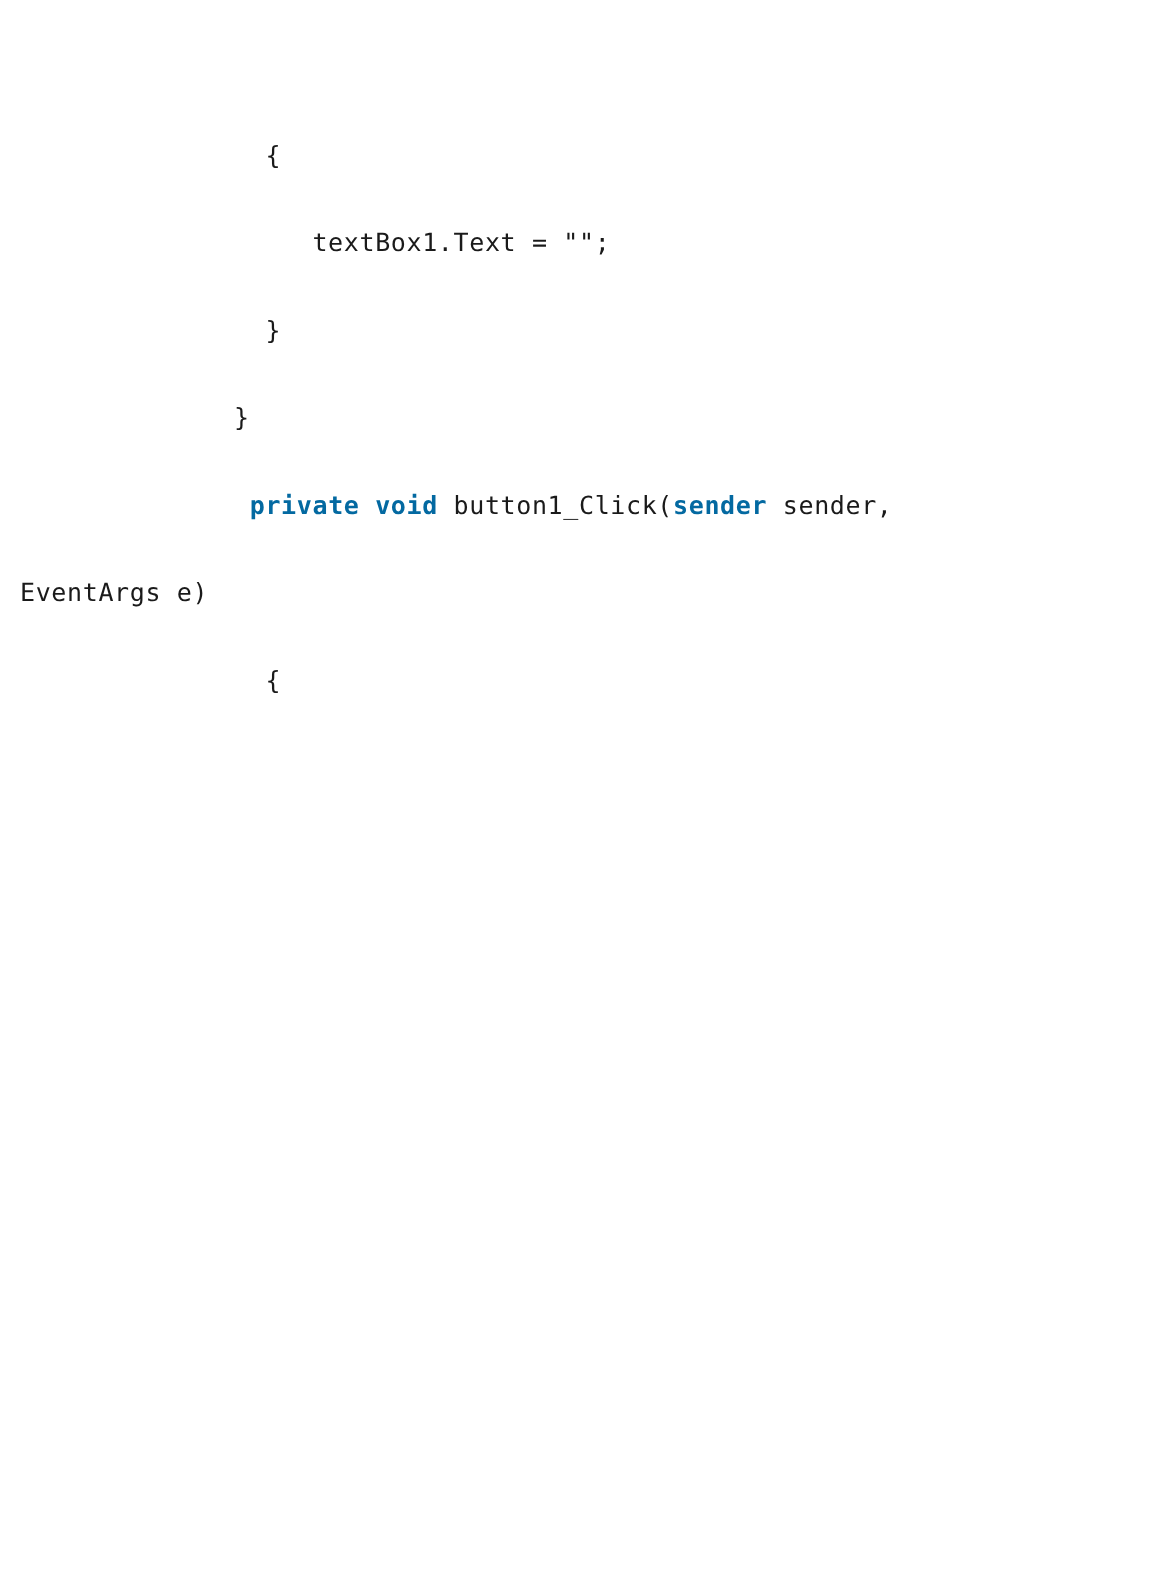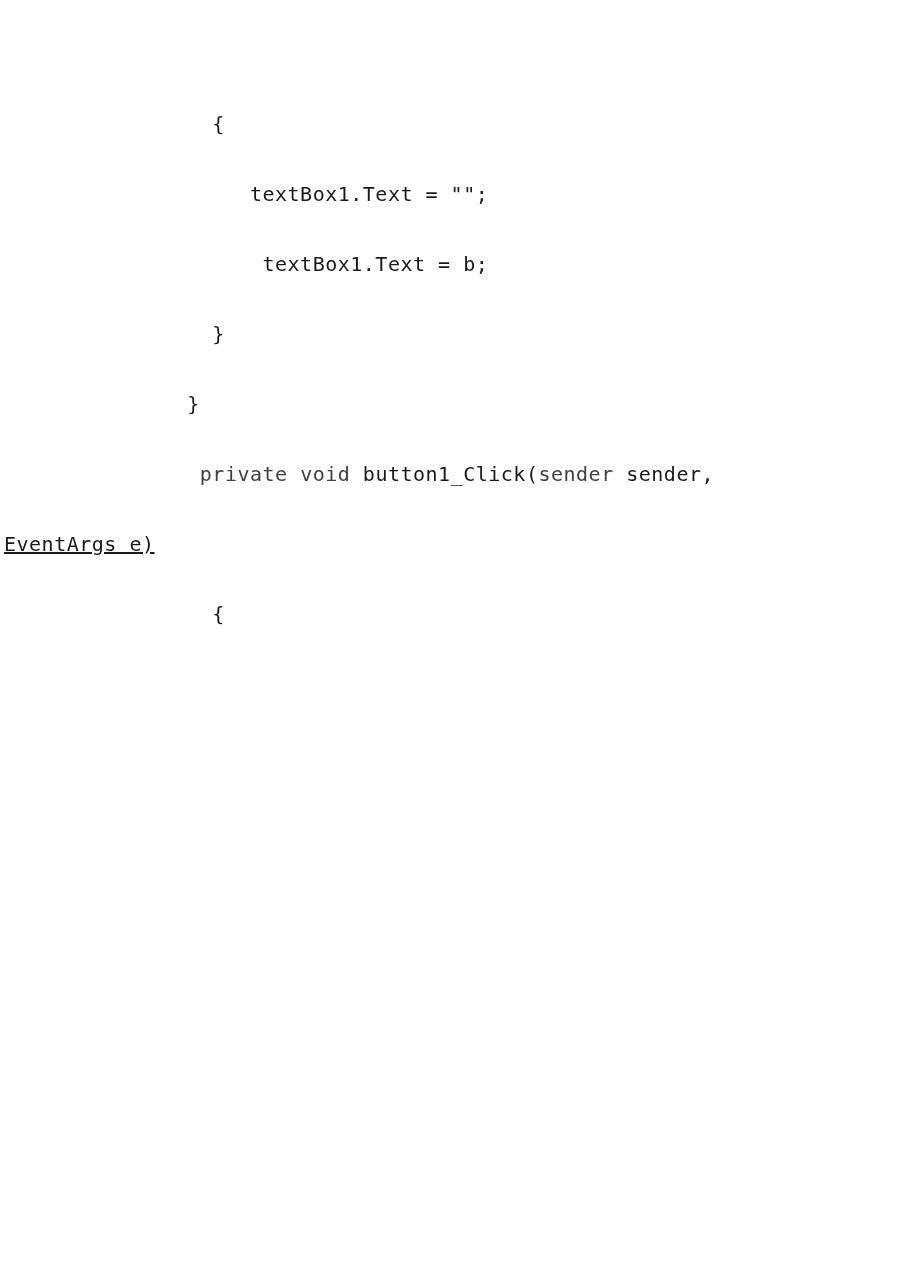--- a/index.html
+++ b/index.html
@@ -18,35 +18,34 @@
     min-height: 1276px;
     padding-top: 110px;
     padding-left: 112px;
     padding-right: 60px;
   }
   .line {
     white-space: pre;
     margin-bottom: 42px;
     letter-spacing: 0.5px;
   }
-  .kw { color: #404040; }
+  .kw { color: #0369a1; font-weight: bold; }
 </style>
 </head>
 <body>
 
 <div class="page">
   <div class="line">        {</div>
   <div class="line"><span>           textBox1.Text = </span><span>""</span><span>;</span></div>
   <div class="line"></div>
   <div class="line"></div>
-  <div class="line">            textBox1.Text = b;</div>
   <div class="line"></div>
   <div class="line"></div>
   <div class="line">        }</div>
   <div class="line"></div>
   <div class="line"></div>
   <div class="line"></div>
   <div class="line">      }</div>
   <div class="line"></div>
   <div class="line"><span>       </span><span class="kw">private</span><span> </span><span class="kw">void</span><span> button1_Click(</span><span class="kw">sender</span><span> sender, </span></div>
-  <div class="line" style="margin-left:-112px; padding-left:4px; margin-bottom:42px;text-decoration:underline;">EventArgs e)</div>
+  <div class="line" style="margin-left:-112px; padding-left:16px; margin-bottom:42px;">EventArgs e)</div>
   <div class="line">        {</div>
 </div>
 
 </body></html>

